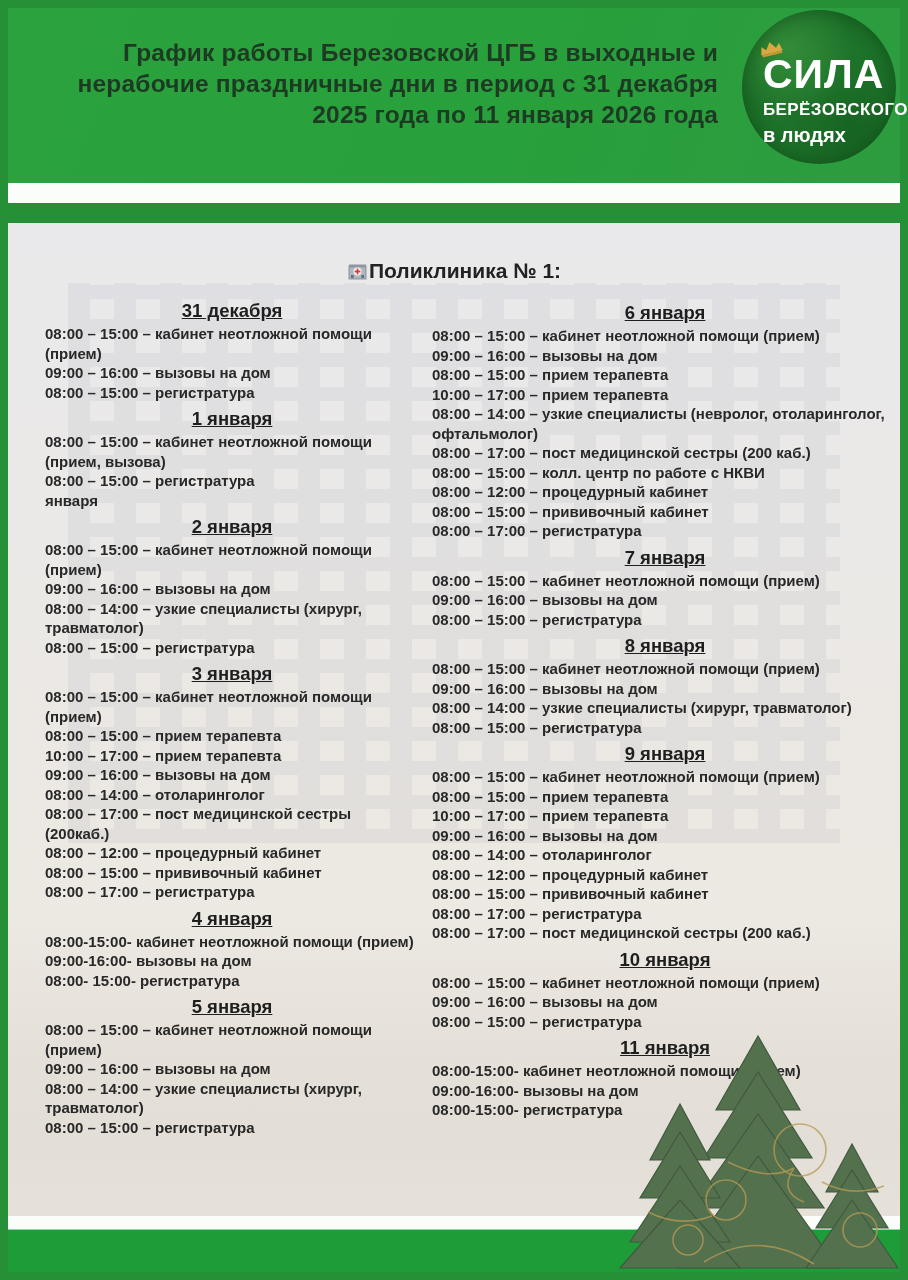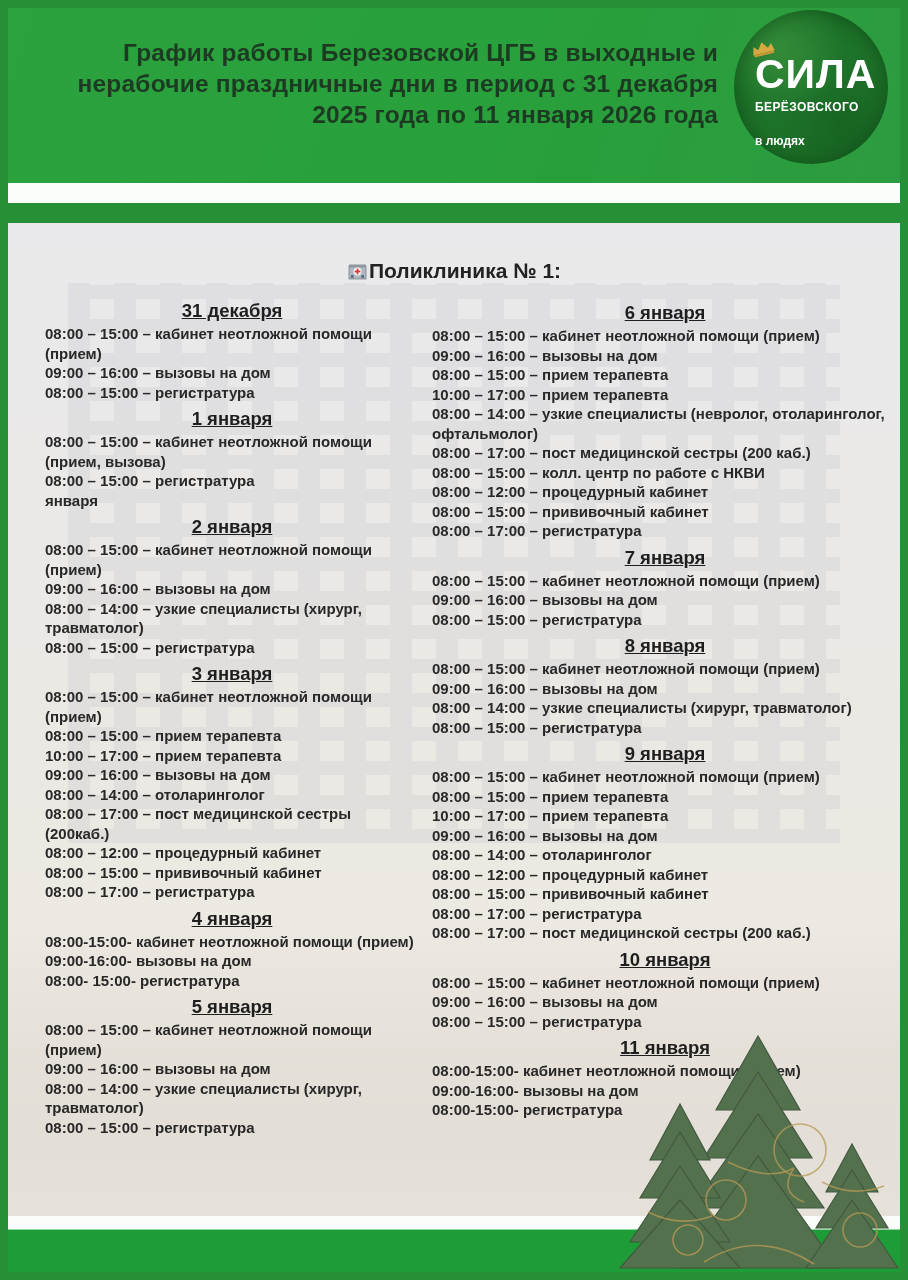--- a/index.html
+++ b/index.html
@@ -13,32 +13,32 @@
     position:absolute; top:8px; left:8px; right:8px; height:175px;
     background:linear-gradient(110deg,#2ba23e 0%,#28a03b 55%,#2d9c40 100%);
   }
   .title {
     position:absolute; top:30px; left:62px; width:648px;
     text-align:right; font-size:24.5px; font-weight:bold;
     color:#1d3a22; line-height:1.26; letter-spacing:0.2px;
   }
   
   .logo {
-    position:absolute; top:2px; right:12px; width:154px; height:154px;
+    position:absolute; top:2px; right:4px; width:154px; height:154px;
     border-radius:50%;
     background:
       radial-gradient(circle at 30% 25%, rgba(70,160,70,.55), rgba(0,0,0,0) 40%),
       radial-gradient(circle at 70% 75%, rgba(20,90,30,.6), rgba(0,0,0,0) 45%),
       radial-gradient(circle at 50% 50%, #217a2e 0%, #1d7229 55%, #196526 100%);
     box-shadow:inset 0 0 18px rgba(0,40,0,.35);
   }
   .logo-inner { position:absolute; left:21px; top:44px; }
   .logo-l1 { font-size:41px; font-weight:bold; color:#fff; line-height:1; letter-spacing:1px; }
-  .logo-l2 { font-size:12px; font-weight:bold; color:#fff; margin-top:5px; letter-spacing:0.4px; }
-  .logo-l3 { font-size:12px; font-weight:bold; color:#fff; margin-top:20px; }
+  .logo-l2 { font-size:17px; font-weight:bold; color:#fff; margin-top:5px; letter-spacing:0.4px; }
+  .logo-l3 { font-size:20px; font-weight:bold; color:#fff; margin-top:4px; }
   .crown { position:absolute; top:-13px; left:-5px; transform:rotate(-14deg); }
   
   .strip { position:absolute; top:183px; left:8px; right:8px; height:20px; background:#fbfdfb; }
   
   .content {
     position:absolute; top:203px; left:8px; right:8px; bottom:8px;
     background:linear-gradient(#e9e9eb 0%, #ebe9e7 30%, #ece8e2 60%, #f0ece5 100%);
     margin-top:20px;
   }
   .bg-building {

